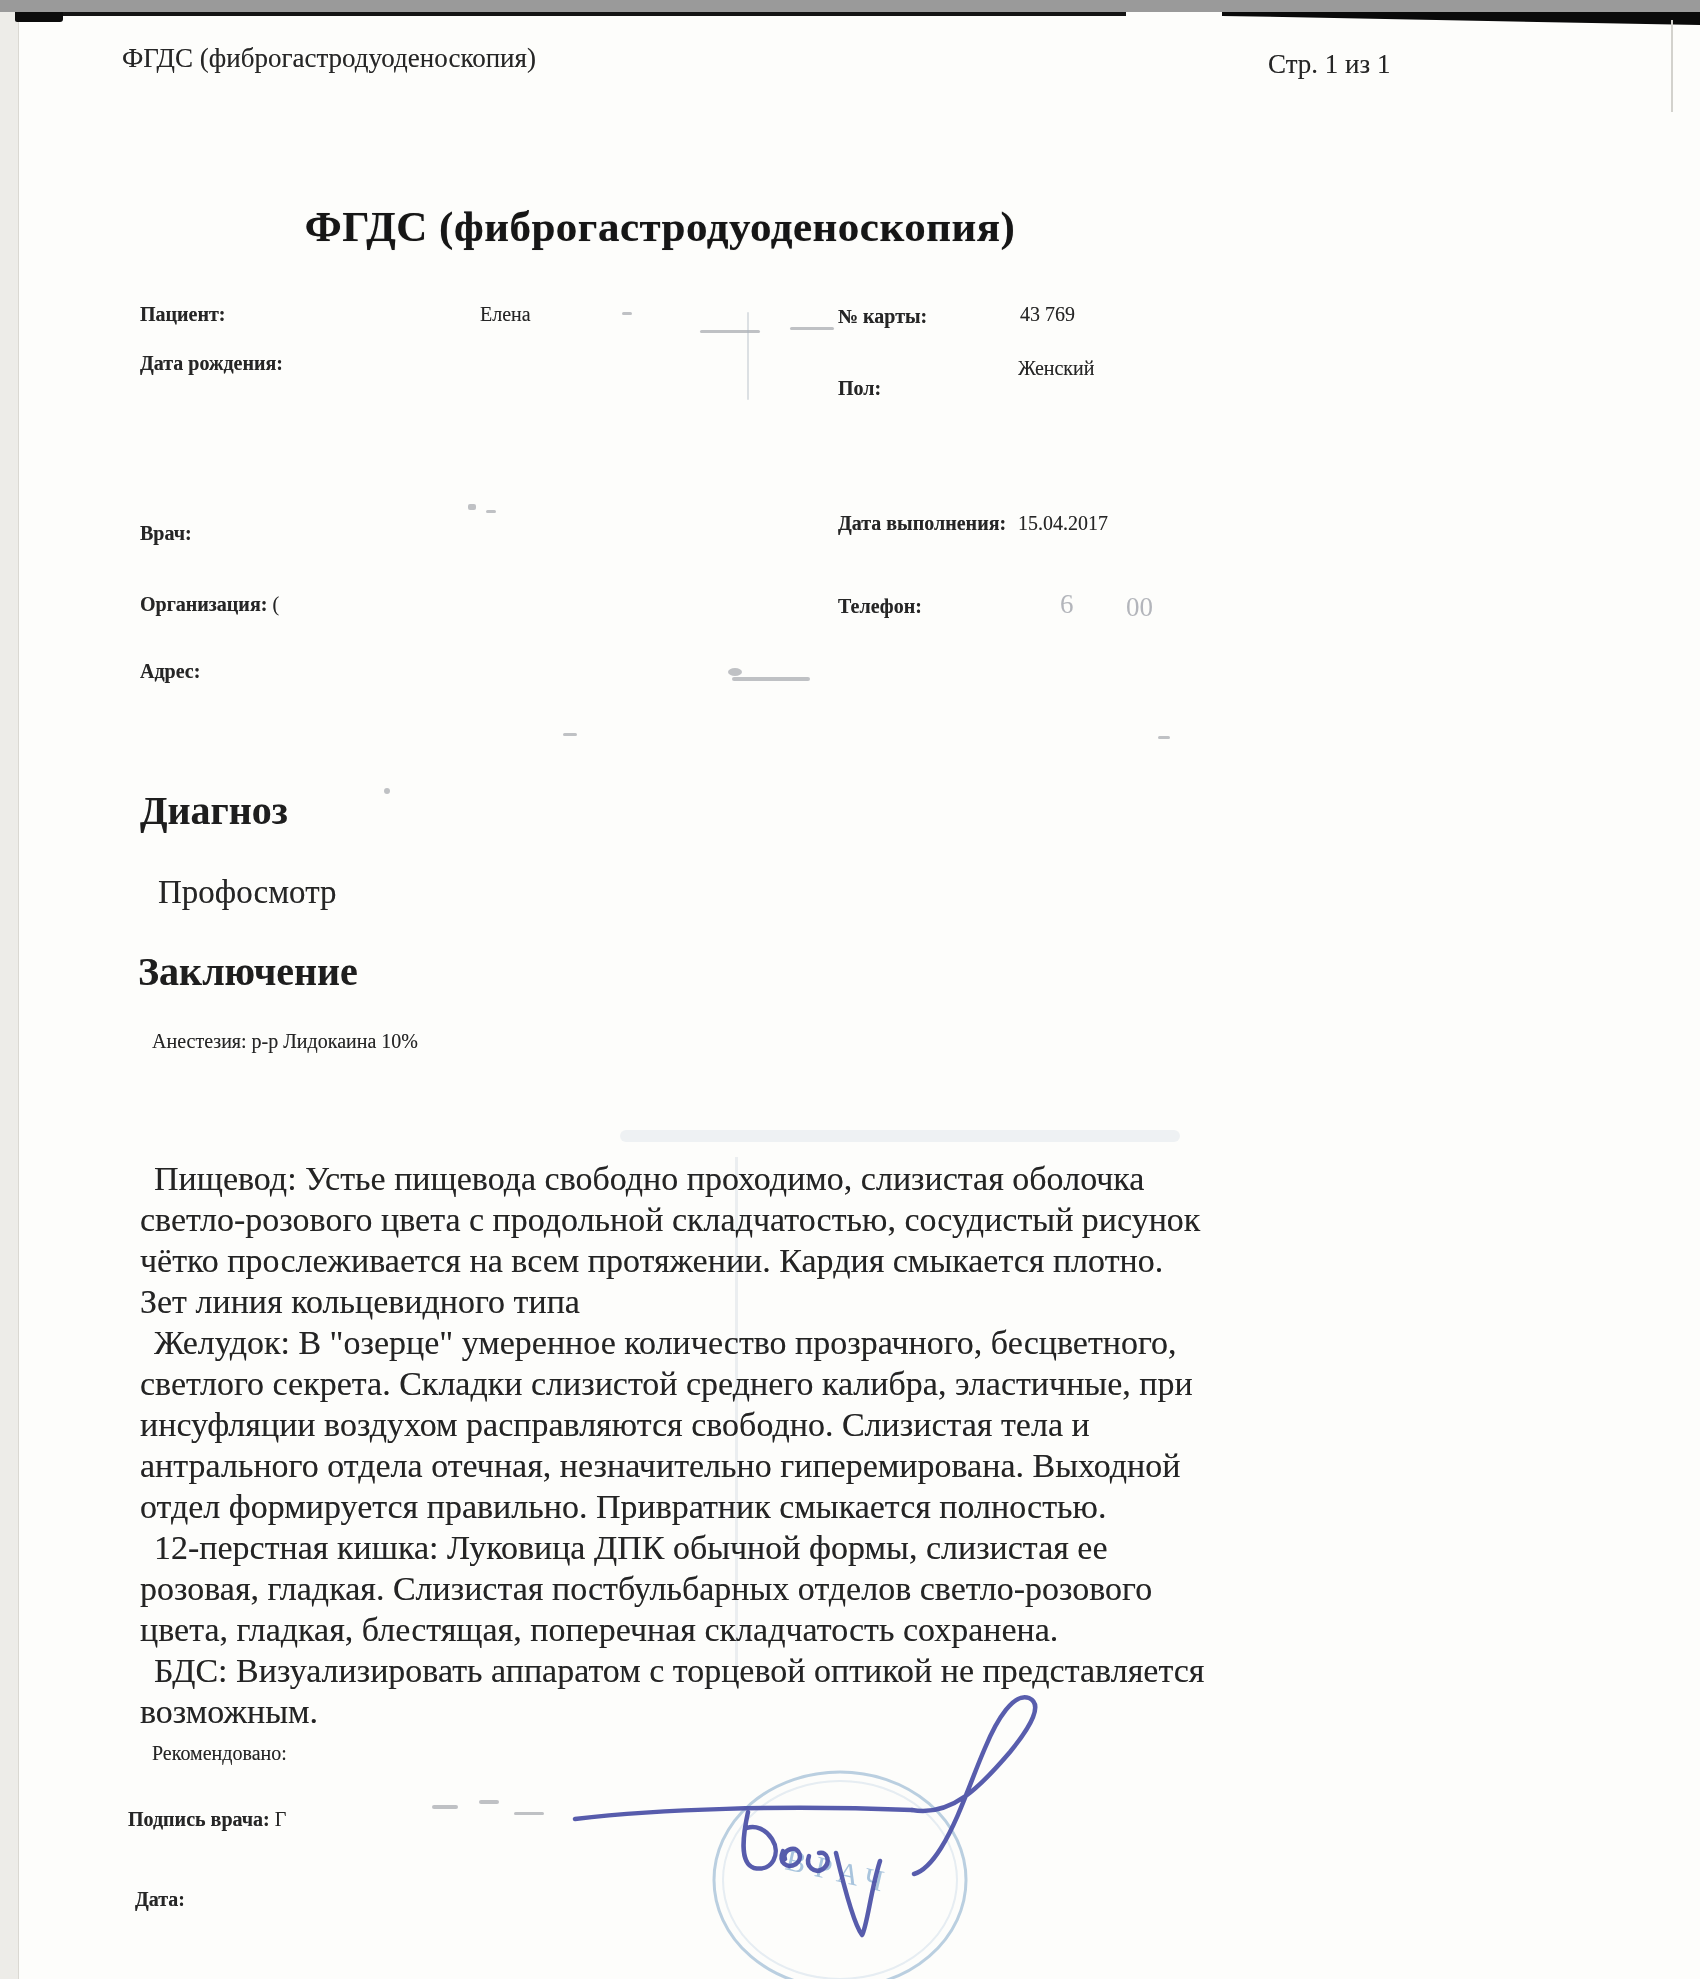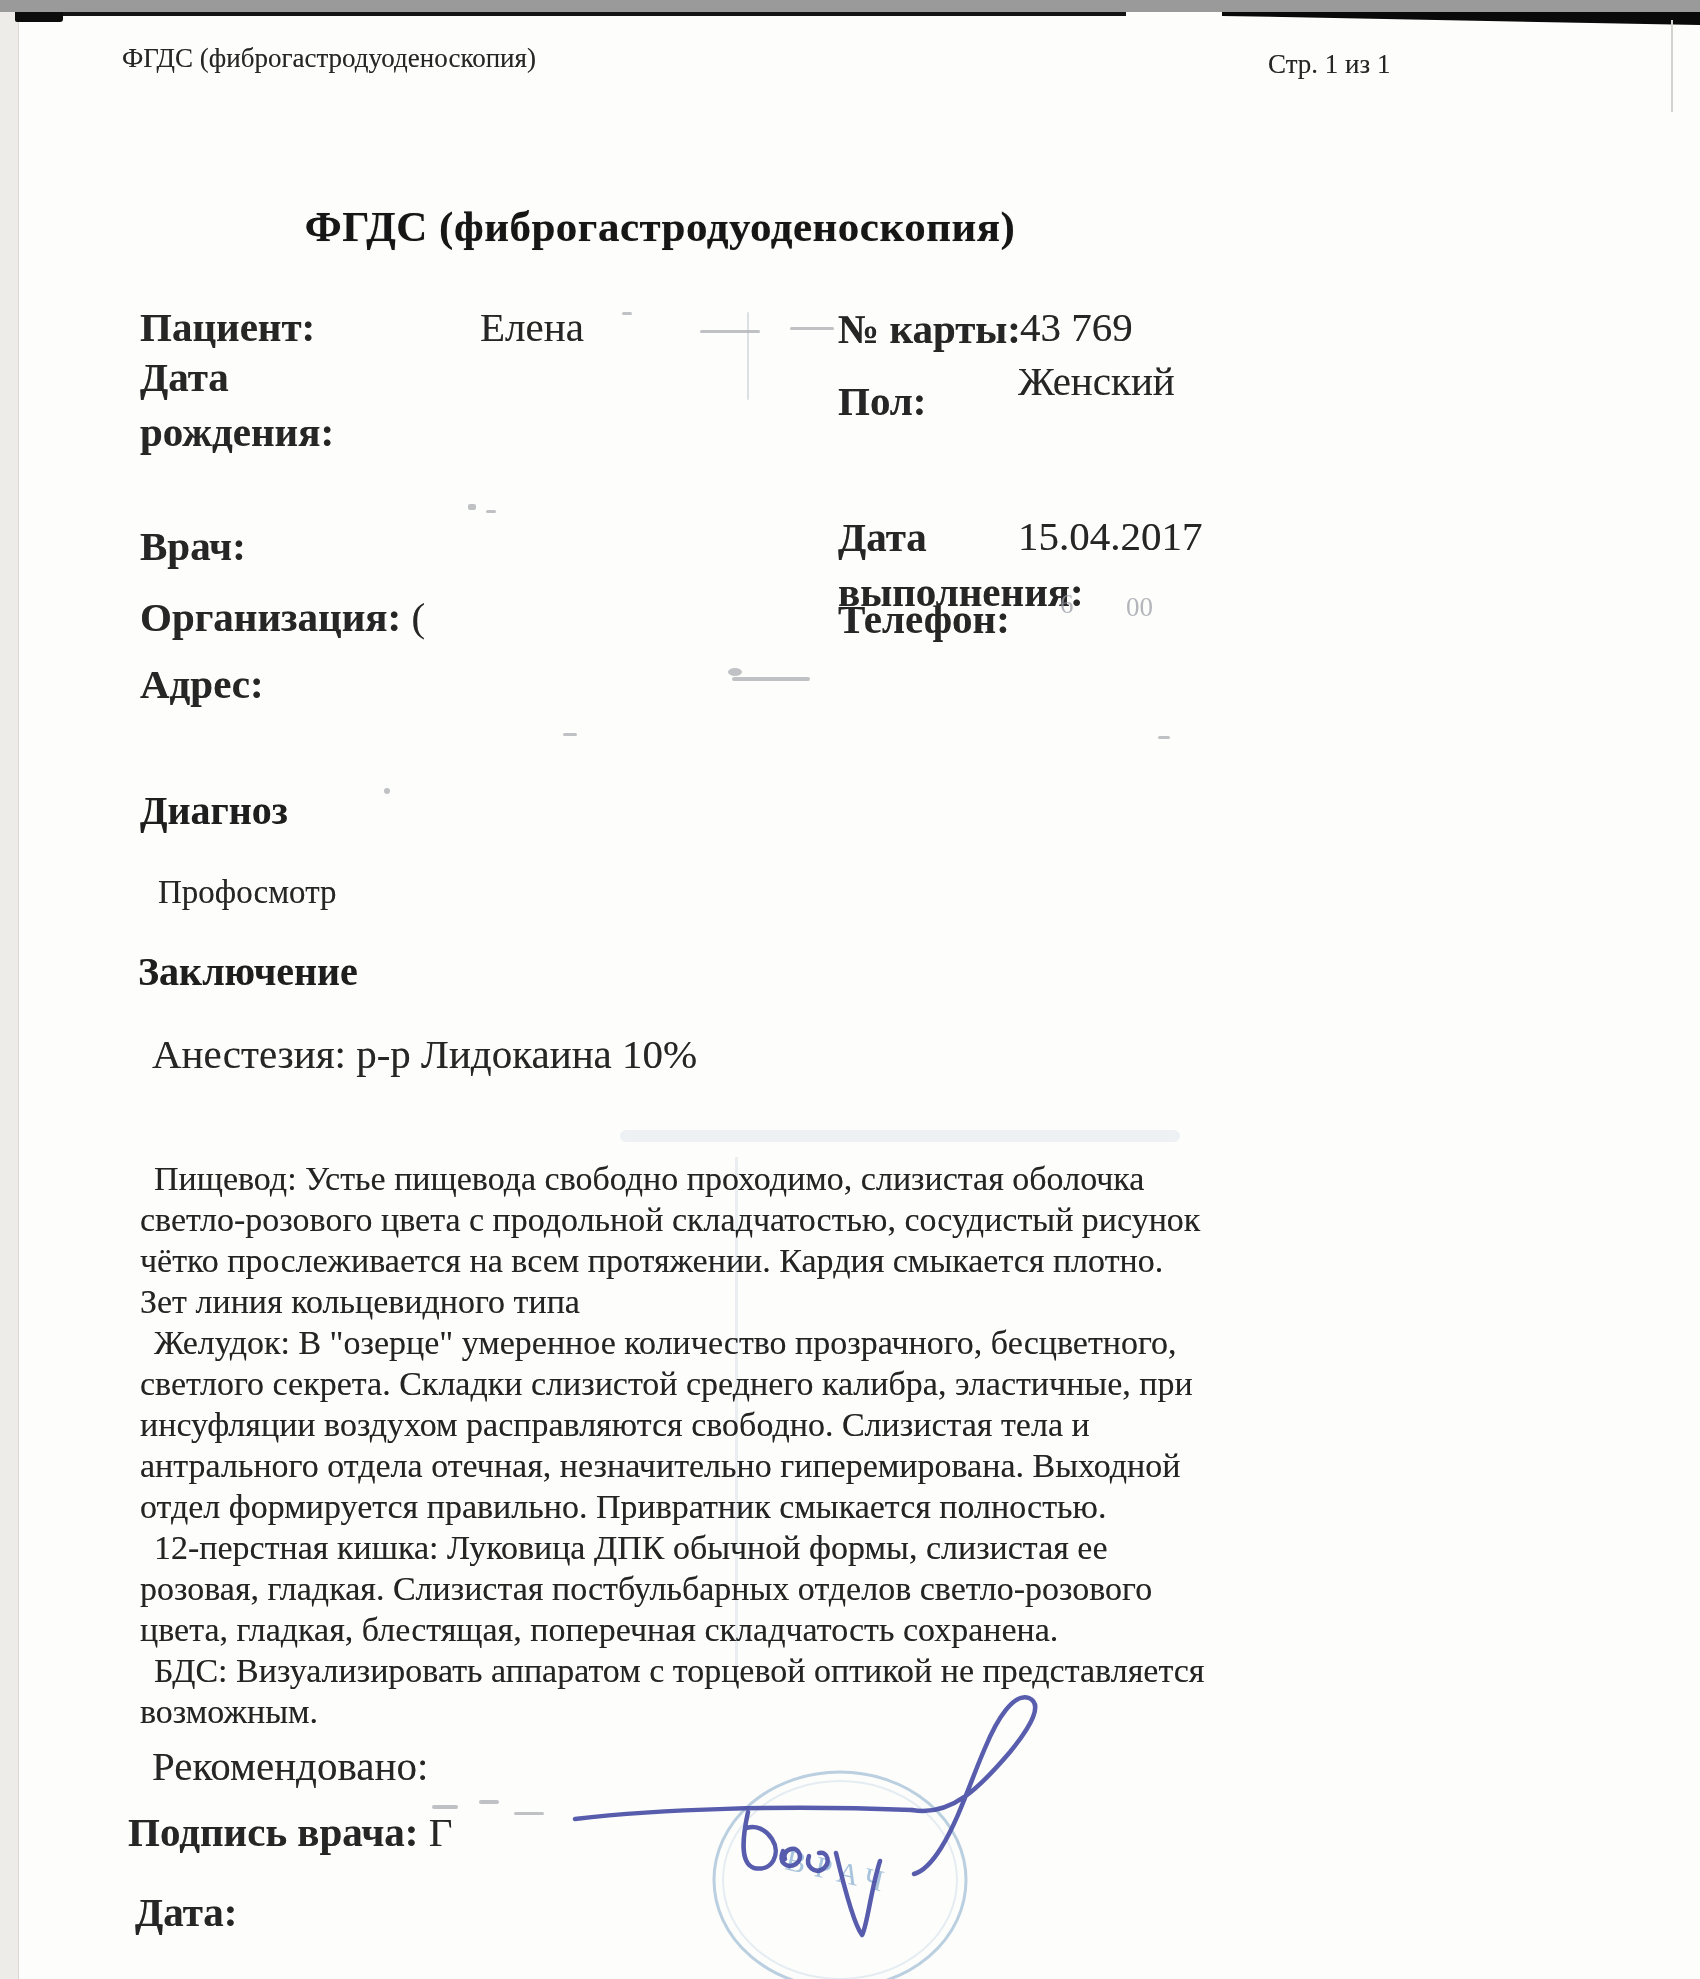--- a/index.html
+++ b/index.html
@@ -8,21 +8,21 @@
     width:1700px;height:1979px;
     margin:12px auto;
     background:#fdfdfb;
     font-family:"Liberation Serif","DejaVu Serif",serif;
     color:#262626;
     overflow:hidden;
   }
   .txt{position:absolute;white-space:nowrap;text-shadow:0 0 0.6px rgba(60,60,60,.45);}
   .b{font-weight:bold;}
   .fs27{font-size:27px;}
-  .fs31{font-size:41px;}
+  .fs31{font-size:20px;}
   .fs33{font-size:33px;}
   .heading{font-size:40px;font-weight:bold;color:#1e1e1e;}
   .title{
     position:absolute;left:130px;top:190px;width:1060px;
     text-align:center;font-size:43px;font-weight:bold;color:#161616;
     letter-spacing:.5px;text-shadow:0 0 0.7px rgba(40,40,40,.55);
   }
   .wrapcol{white-space:normal;line-height:1.35;}
   .bodytext{
     position:absolute;left:140px;top:1146px;width:1078px;

